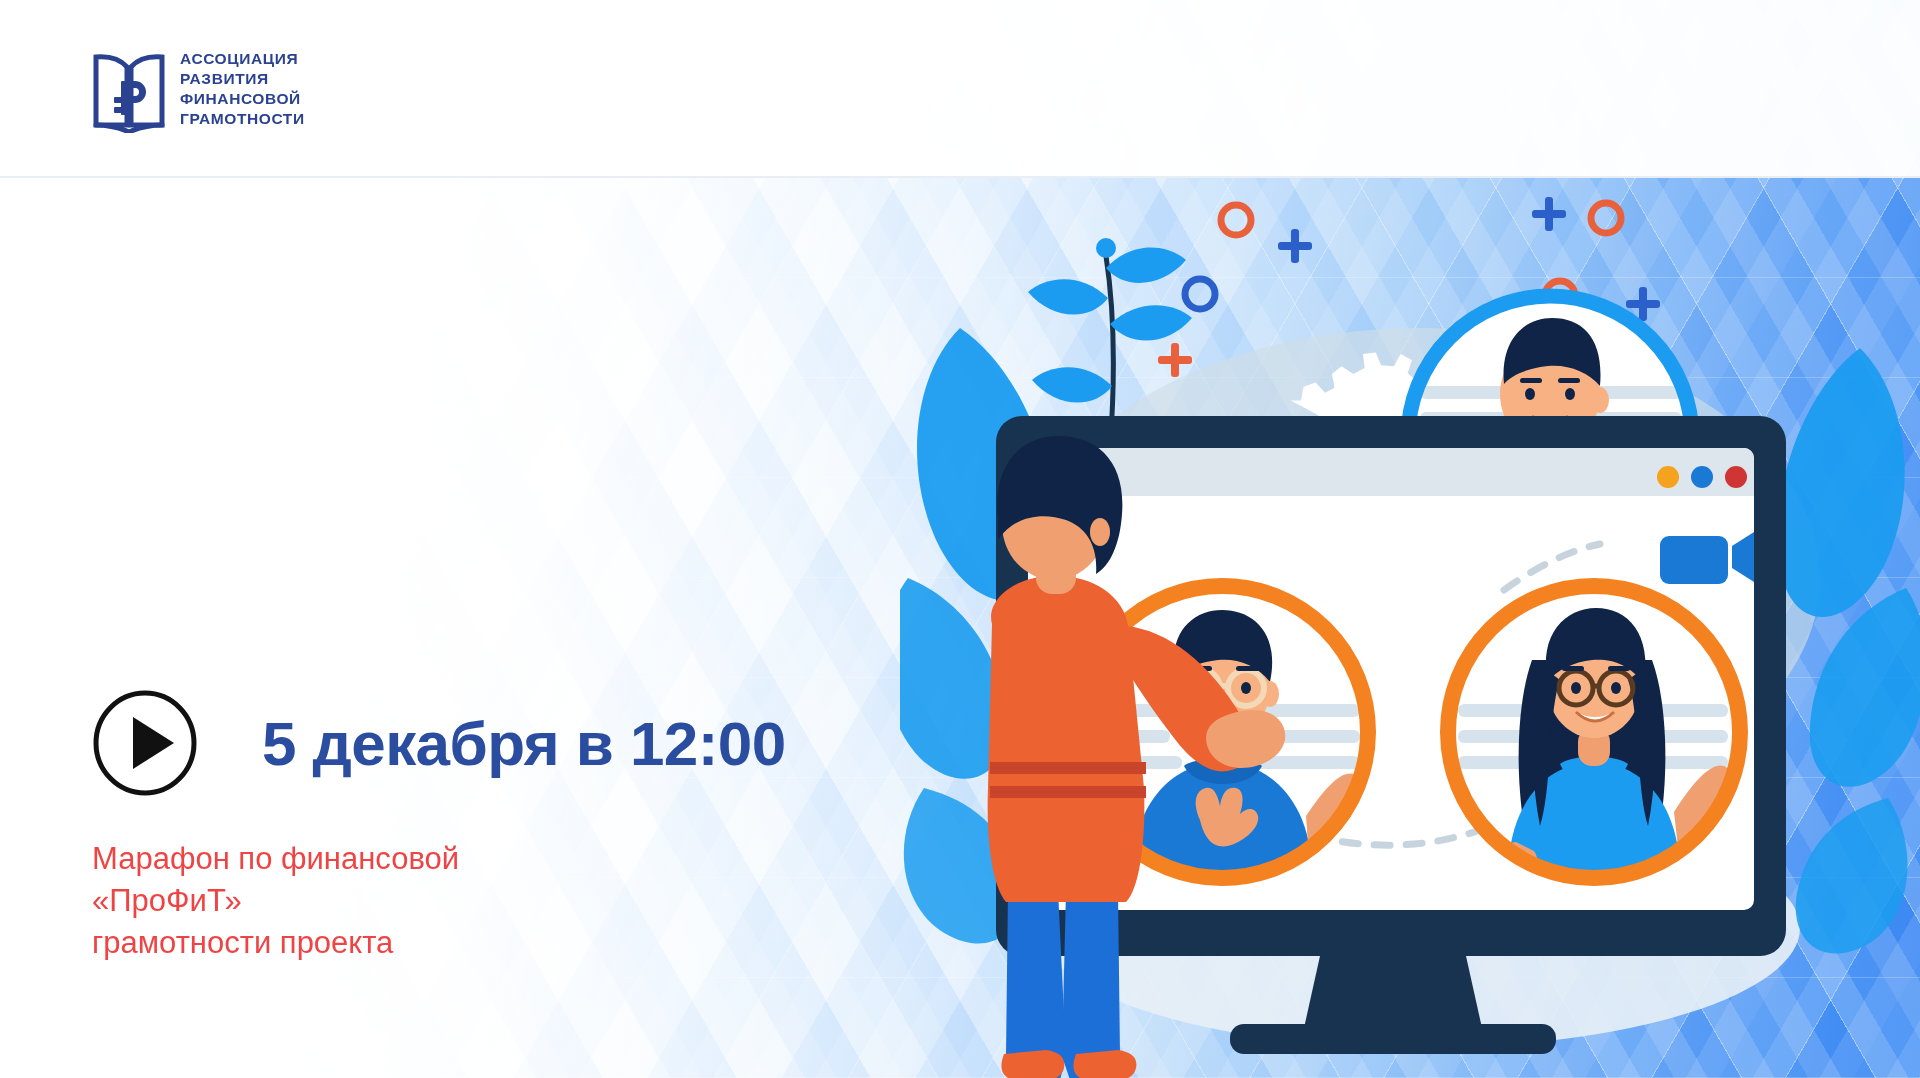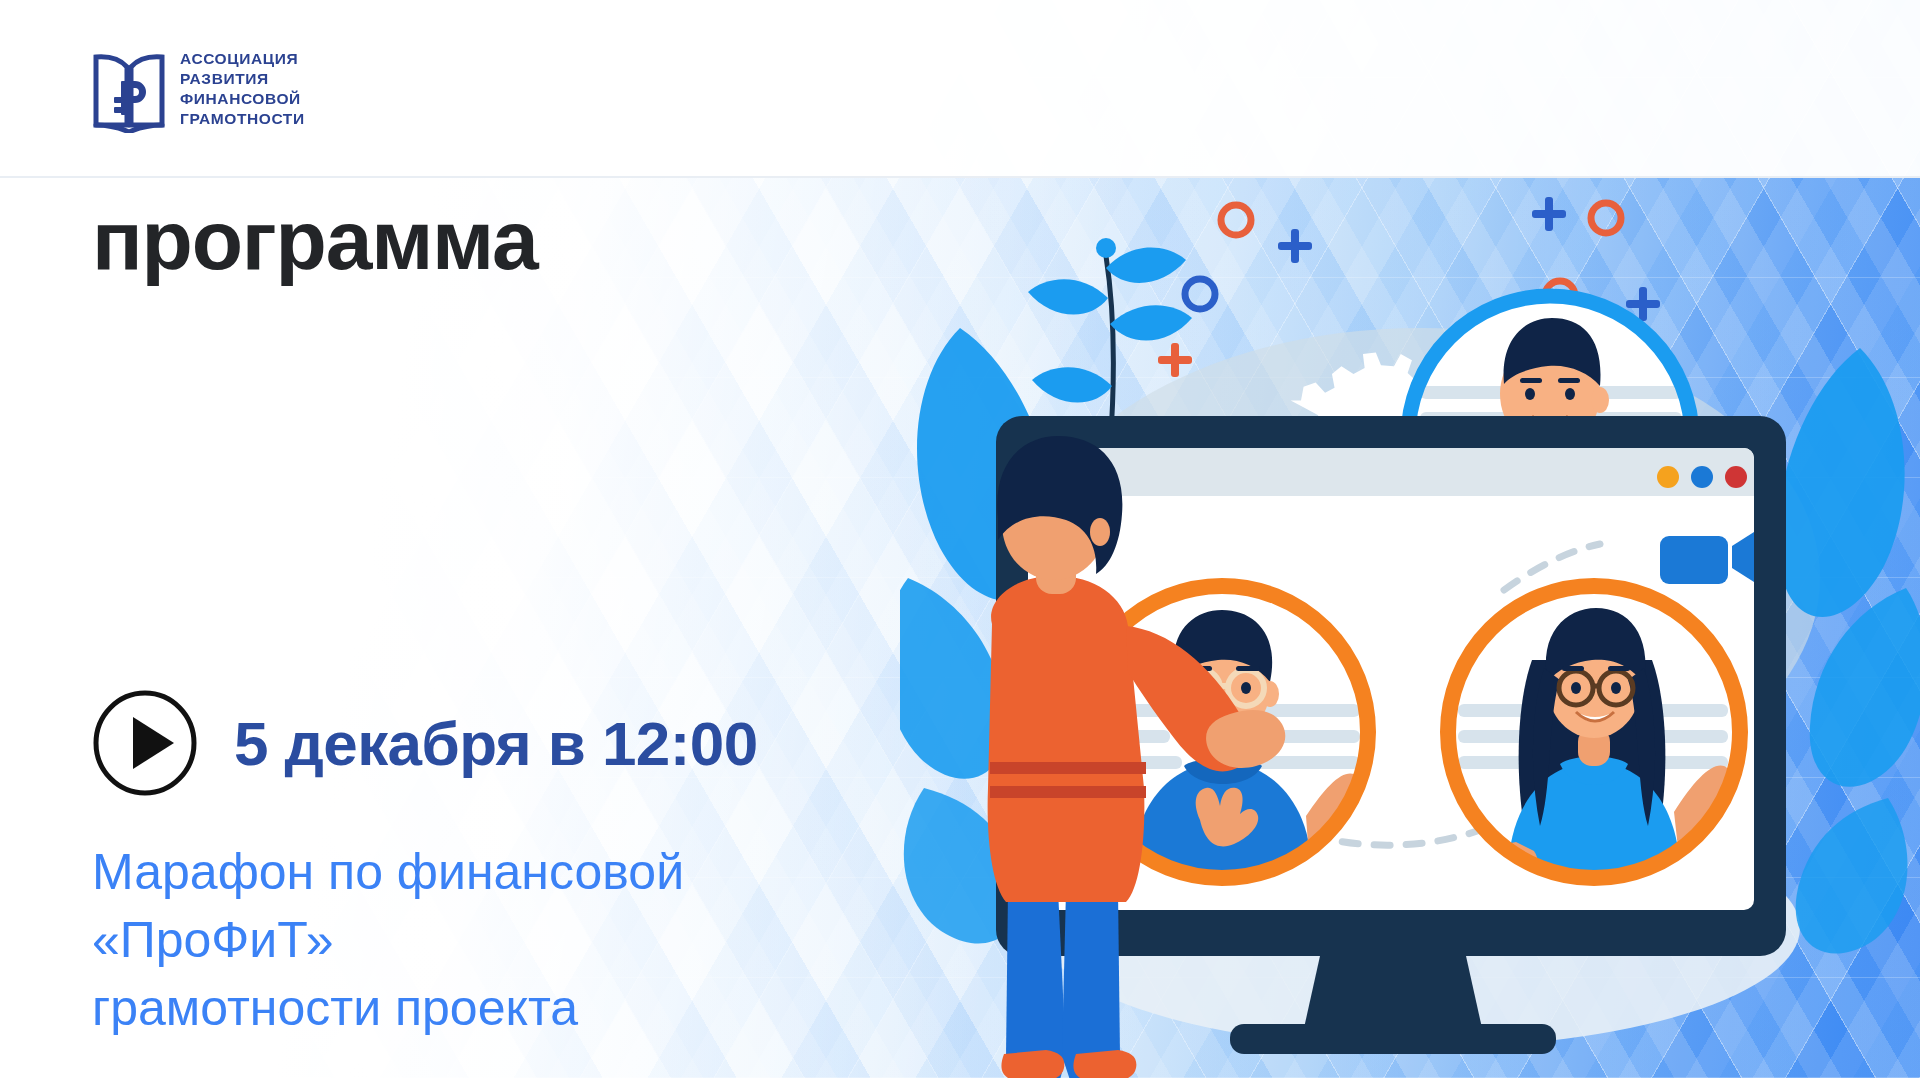--- a/index.html
+++ b/index.html
@@ -75,30 +75,30 @@
   .profit-logo{position:relative;width:266px;height:90px;flex:0 0 auto;}
 
   
   .content{position:absolute;left:92px;top:196px;width:820px;z-index:25;}
   .headline{
     font-size:84px;font-weight:800;line-height:1.06;
     color:#232528;letter-spacing:-1.2px;margin:0;
   }
   .headline div{white-space:nowrap;}
 
-  .date-row{position:absolute;left:92px;top:690px;display:flex;align-items:center;gap:36px;z-index:25;}
+  .date-row{position:absolute;left:92px;top:690px;display:flex;align-items:center;gap:64px;z-index:25;}
   .play-btn{width:106px;height:106px;flex:0 0 auto;}
   .date-text{
     font-size:62px;font-weight:800;color:#2b4da0;letter-spacing:-.6px;
     white-space:nowrap;
   }
 
   .subtext{
     position:absolute;left:92px;top:838px;width:640px;z-index:25;
-    font-size:50px;line-height:1.36;color:#3b82f6;font-weight:400;
+    font-size:31px;line-height:1.36;color:#ef4444;font-weight:400;
   }
   .subtext div{white-space:nowrap;}
 
   
   .illus{position:absolute;right:0;top:148px;width:1020px;height:930px;z-index:20;}
   .illus svg{display:block;width:100%;height:100%;}
 </style>
 </head>
 <body>
 
@@ -132,21 +132,20 @@
           <div>ГРАМОТНОСТИ</div>
         </div>
       </div>
 
 
     </div>
   </div>
 
   <div class="content">
     <h1 class="headline">
-      <div>программа</div>
     </h1>
   </div>
 
   <div class="date-row">
     <svg class="play-btn" viewBox="0 0 106 106">
       <ellipse cx="53" cy="53" rx="49" ry="50" fill="none" stroke="#111111" stroke-width="5"></ellipse>
       <path d="M41 27 L82 53 L41 79 Z" fill="#111111"></path>
     </svg>
     <div class="date-text">5 декабря в 12:00</div>
   </div>

